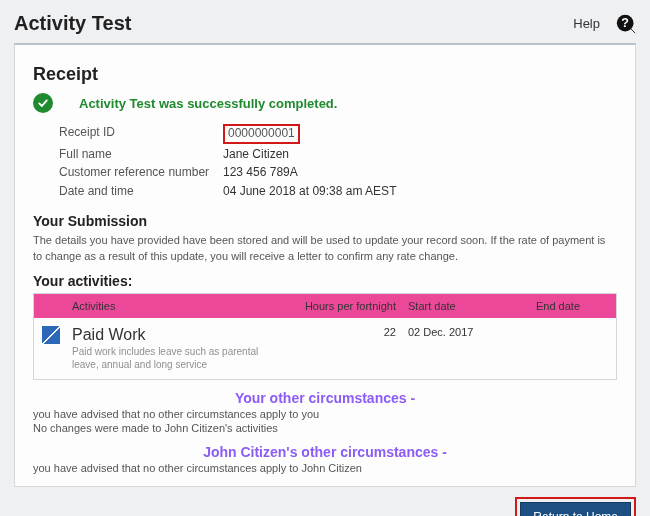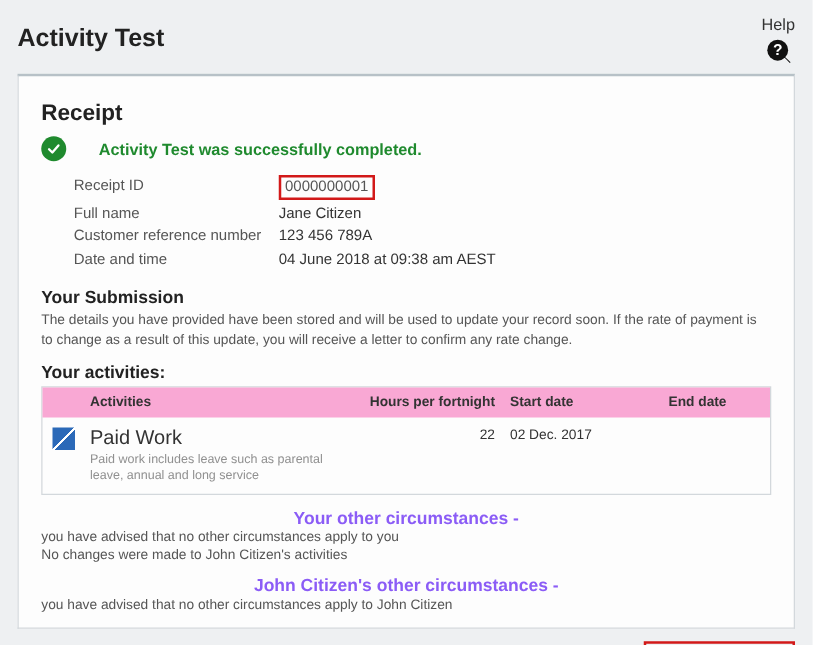--- a/index.html
+++ b/index.html
@@ -21,24 +21,23 @@
       padding: 2px 0 8px;
     }
     .page-title {
       font-size: 20px;
       font-weight: 700;
       color: #222;
     }
     .help {
       display: flex;
       align-items: center;
-      gap: 4px;
+      gap: 16px;
       font-size: 13px;
       cursor: pointer;
-      flex-direction: column;
     }
     .help-icon {
       width: 20px;
       height: 20px;
       position: relative;
     }
     .help-icon svg { display: block; }
     .panel {
       background: #fdfdfd;
       border: 1px solid #d3d8dc;
@@ -97,22 +96,22 @@
       font-size: 11px;
       color: #555;
       line-height: 1.45;
     }
     .table-wrap {
       border: 1px solid #d3d8dc;
       margin-top: 4px;
     }
     .thead, .trow { display: flex; font-size: 11px; }
     .thead {
-      background: #f9a8d4;
-      font-weight: 700;
+      background: #ec4899;
+      font-weight: 400;
       color: #333;
       padding: 6px 8px;
     }
     .trow {
       padding: 8px 8px;
       align-items: flex-start;
     }
     .col-icon { width: 30px; }
     .col-act { flex: 1; }
     .col-hpf { width: 130px; text-align: right; padding-right: 12px; }

